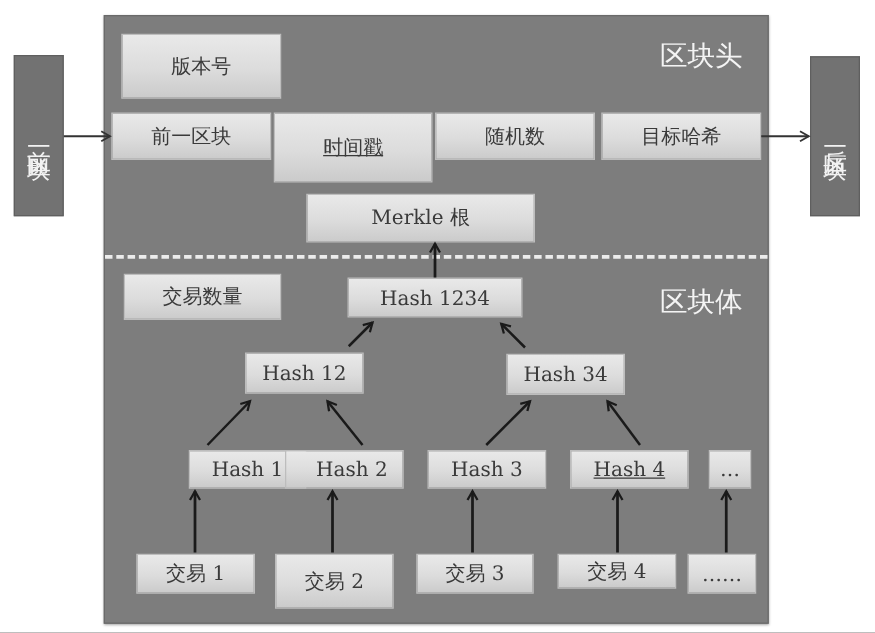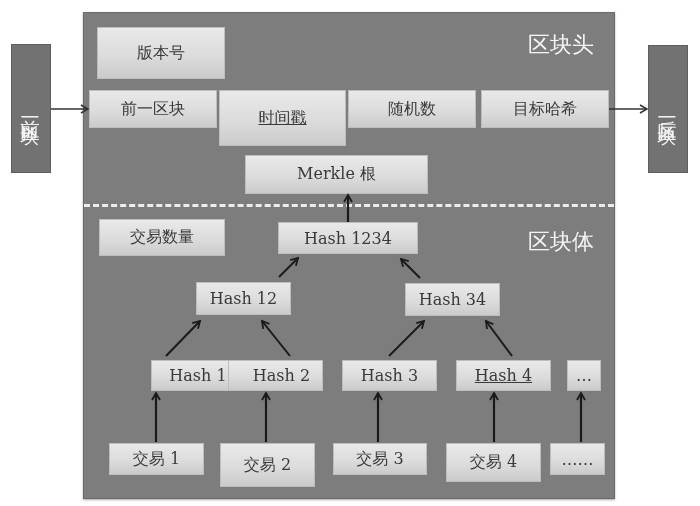--- a/index.html
+++ b/index.html
@@ -50,21 +50,21 @@
 
 <div class="abs box" style="left:111px;top:360px;width:94px;height:31px;margin-left:40px;">Hash 1</div>
 <div class="abs box" style="left:228px;top:360px;width:95px;height:31px;padding-left:12px;">Hash 2</div>
 <div class="abs box" style="left:342px;top:360px;width:95px;height:31px;">Hash 3</div>
 <div class="abs box" style="left:456px;top:360px;width:95px;height:31px;text-decoration:underline;">Hash 4</div>
 <div class="abs box" style="left:567px;top:360px;width:34px;height:31px;">…</div>
 
 <div class="abs box" style="left:109px;top:443px;width:95px;height:32px;">交易 1</div>
 <div class="abs box" style="left:220px;top:443px;width:95px;height:44px;">交易 2</div>
 <div class="abs box" style="left:333px;top:443px;width:94px;height:32px;">交易 3</div>
-<div class="abs box" style="left:446px;top:443px;width:95px;height:39px;">交易 4</div>
+<div class="abs box" style="left:446px;top:443px;width:95px;height:28px;">交易 4</div>
 <div class="abs box" style="left:550px;top:443px;width:55px;height:32px;">……</div>
 
 <svg class="arrows" viewBox="0 0 700 506">
   <defs>
     <marker id="ah" markerWidth="10" markerHeight="10" refX="8" refY="5" orient="auto" markerUnits="userSpaceOnUse">
       <path d="M1,1 L8,5 L1,9" fill="none" stroke="#1a1a1a" stroke-width="1.8"></path>
     </marker>
     <marker id="ahg" markerWidth="10" markerHeight="10" refX="8" refY="5" orient="auto" markerUnits="userSpaceOnUse">
       <path d="M1,1 L8,5 L1,9" fill="none" stroke="#333" stroke-width="1.5"></path>
     </marker>

